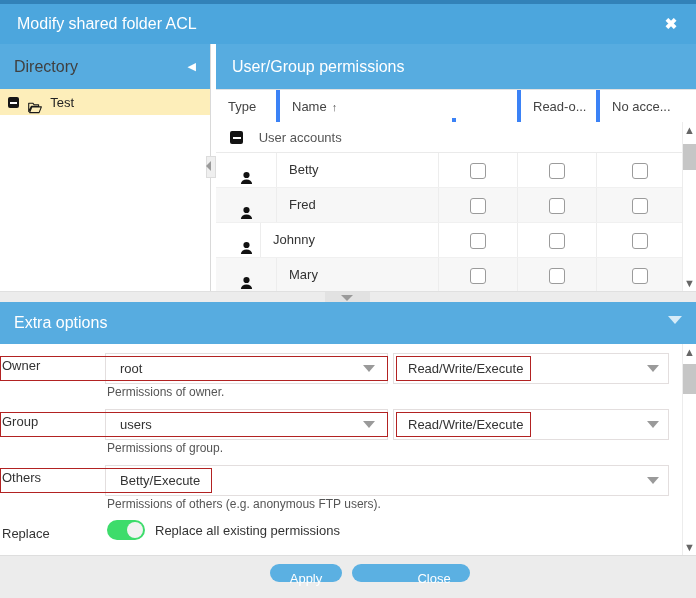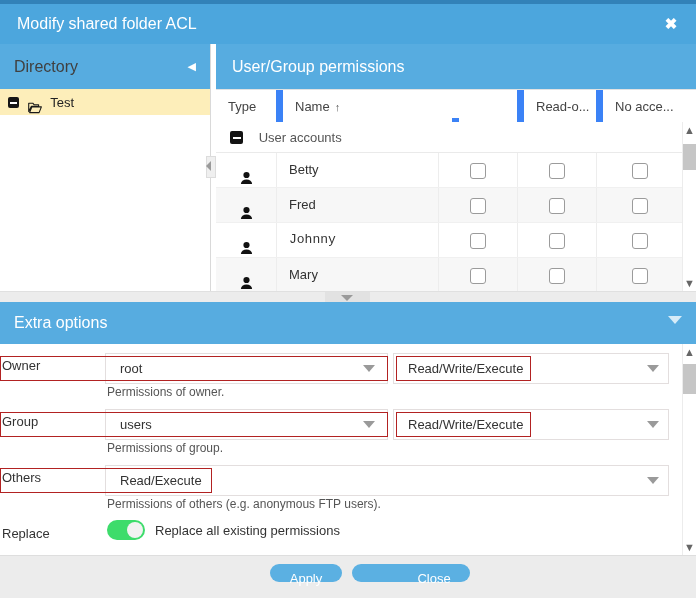--- a/index.html
+++ b/index.html
@@ -75,21 +75,21 @@
     font-size:16px;color:#ffffff;white-space:nowrap;
   }
 
   
   .thead{position:relative;height:33px;background:#fff;border-bottom:1px solid #e2e2e2;
          border-top:1px solid #e2e2e2;}
   .th{
     position:absolute;top:0;height:33px;line-height:33px;font-size:13px;color:#444;
     padding-left:12px;box-sizing:border-box;white-space:nowrap;overflow:hidden;cursor:pointer;
   }
-  .th.sep{border-left:7px solid #3b82f6;}
+  .th.sep{border-left:4px solid #3b82f6;}
   .sortarrow{font-size:11px;color:#555;margin-left:5px;}
 
   
   .tbody{position:absolute;left:0;top:78px;width:467px;height:169px;overflow:hidden;background:#fff;}
   .grouprow{
     position:relative;height:30px;line-height:30px;background:#fff;
     border-bottom:1px solid #eaeaea;padding-left:14px;white-space:nowrap;cursor:pointer;
   }
   .grouprow .gtoggle{
     display:inline-block;width:13px;height:13px;background:#131313;border-radius:2px;
@@ -266,21 +266,21 @@
 
         <div class="trow">
           <div class="cell ctr" style="left:0px;width:60px;">
             <span class="usericon">
               <svg width="13" height="14" viewBox="0 0 13 14">
                   <circle cx="6.5" cy="4" r="3.1" fill="#111"></circle>
                   <path d="M0.9,13 a5.6,4.6 0 0 1 11.2,0 Z" fill="#111"></path>
                 </svg>
             </span>
           </div>
-          <div class="cell sep" style="left:60px;width:162px;font-family:Liberation Mono, monospace;">Johnny</div>
+          <div class="cell sep" style="left:44px;width:162px;">Johnny</div>
           <div class="cell sep ctr" style="left:222px;width:79px;"><span class="cbx"></span></div>
           <div class="cell sep ctr" style="left:301px;width:79px;"><span class="cbx"></span></div>
           <div class="cell sep ctr" style="left:380px;width:87px;"><span class="cbx"></span></div>
         </div>
 
         <div class="trow alt">
           <div class="cell ctr" style="left:0px;width:60px;">
             <span class="usericon">
               <svg width="13" height="14" viewBox="0 0 13 14">
                   <circle cx="6.5" cy="4" r="3.1" fill="#111"></circle>
@@ -342,21 +342,21 @@
       </div>
       <div class="caret" style="left:647px;top:16px;"></div>
       <div class="hint" style="left:107px;top:36px;">Permissions of group.</div>
       <div class="annot" style="left:0px;top:7px;width:388px;height:25px;"></div>
       <div class="annot" style="left:396px;top:7px;width:135px;height:25px;"></div>
     </div>
 
     <div class="frow" style="top:117px;height:52px;">
       <div class="flabel">Others</div>
       <div class="fselect" style="left:105px;top:4px;width:564px;">
-        <span>Read/Execute</span>
+        <span>Betty/Execute</span>
       </div>
       <div class="caret" style="left:647px;top:16px;"></div>
       <div class="hint" style="left:107px;top:36px;">Permissions of others (e.g. anonymous FTP users).</div>
       <div class="annot" style="left:0px;top:7px;width:212px;height:25px;"></div>
     </div>
 
     <div class="frow" style="top:176px;height:34px;">
       <div class="flabel" style="top:6px;left:2px;">Replace</div>
       <div class="togwrap">
         <div class="toggle" style="left:107px;top:0px;">

